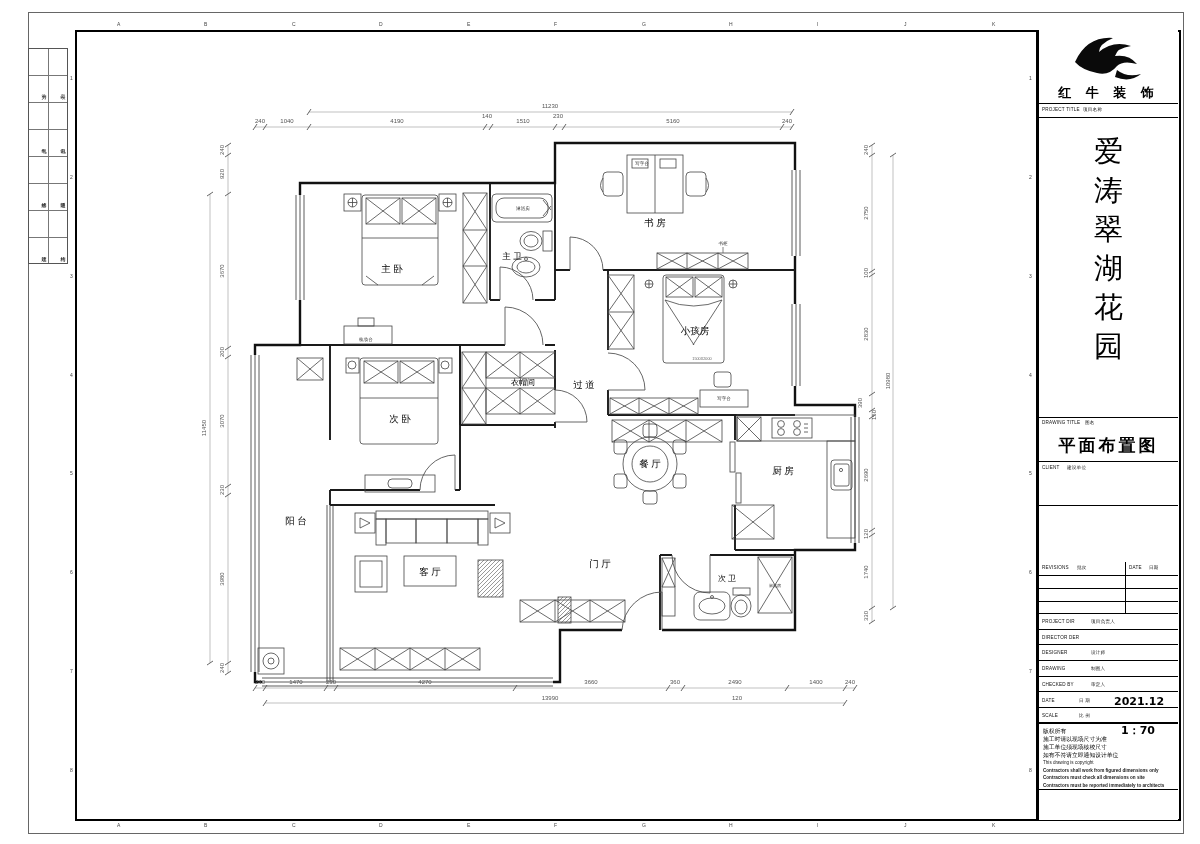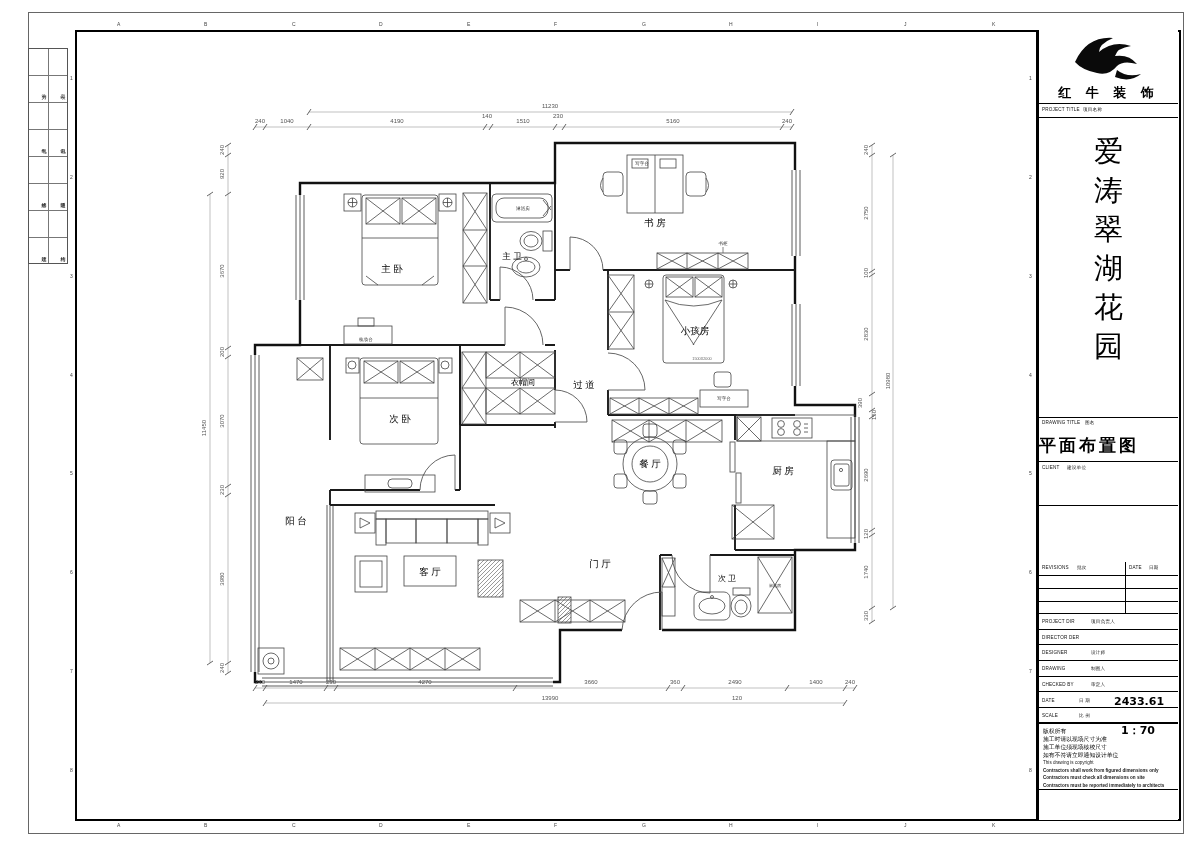--- a/index.html
+++ b/index.html
@@ -11,21 +11,21 @@
   .tb-divider{left:1036px;top:30px;width:3px;height:790px;background:#000;}
   .ruler{font-size:5px;color:#444;}
   .planesvg{left:0;top:0;}
   
   .tb{left:1039px;top:30px;width:139px;height:790px;background:#fff;font-size:5px;}
   .tb .sec{position:absolute;left:0;width:139px;border-bottom:1px solid #000;box-sizing:border-box;}
   .tb .lbl{position:absolute;font-size:4.6px;color:#111;letter-spacing:.2px;}
   .company{width:100%;text-align:center;font-size:13px;font-weight:bold;letter-spacing:5px;
            font-family:"DejaVu Serif",serif;}
   .projname{width:100%;text-align:center;font-family:"DejaVu Serif",serif;font-size:29px;line-height:39px;}
-  .dtitle{width:100%;font-family:"DejaVu Serif",serif;font-size:17px;
+  .dtitle{width:100%;text-align:center;font-family:"DejaVu Serif",serif;font-size:17px;
           font-weight:bold;letter-spacing:3px;}
   .firmline{width:100%;text-align:center;font-size:8.6px;}
   .bigval{position:absolute;font-size:11px;font-weight:bold;font-family:"DejaVu Sans",sans-serif;}
   .noteline-cn{font-size:5.8px;line-height:8px;}
   .noteline-en{font-size:4.6px;line-height:7.5px;font-weight:bold;color:#222;}
   .vline{position:absolute;width:1px;background:#000;}
   .hline{position:absolute;height:1px;background:#000;}
   
   .disc{left:28px;top:48px;width:40px;height:216px;border:1px solid #555;box-sizing:border-box;}
   .disc .row{position:absolute;left:0;width:38px;height:27px;border-bottom:1px solid #777;box-sizing:border-box;}
@@ -493,21 +493,21 @@
       <span class="lbl" style="left:3px;top:5px">DRAWING</span>
       <span class="lbl" style="left:52px;top:5px">制图人</span>
     </div>
     <div class="sec" style="top:646.8px;height:15.7px">
       <span class="lbl" style="left:3px;top:5px">CHECKED BY</span>
       <span class="lbl" style="left:52px;top:5px">审定人</span>
     </div>
     <div class="sec" style="top:662.5px;height:15.7px">
       <span class="lbl" style="left:3px;top:5px">DATE</span>
       <span class="lbl" style="left:40px;top:5px">日 期</span>
-      <span class="bigval" style="left:75px;top:2px">2433.61</span>
+      <span class="bigval" style="left:75px;top:2px">2021.12</span>
     </div>
     <div class="sec" style="top:678.2px;height:15.8px;border-bottom:2px solid #000">
       <span class="lbl" style="left:3px;top:5px">SCALE</span>
       <span class="lbl" style="left:40px;top:5px">比 例</span>
       <span class="bigval" style="left:82px;top:15px">1：70</span>
     </div>
 
     <div class="sec" style="top:694px;height:66px">
       <div style="padding:3px 4px">
         <div class="noteline-cn">版权所有</div>

